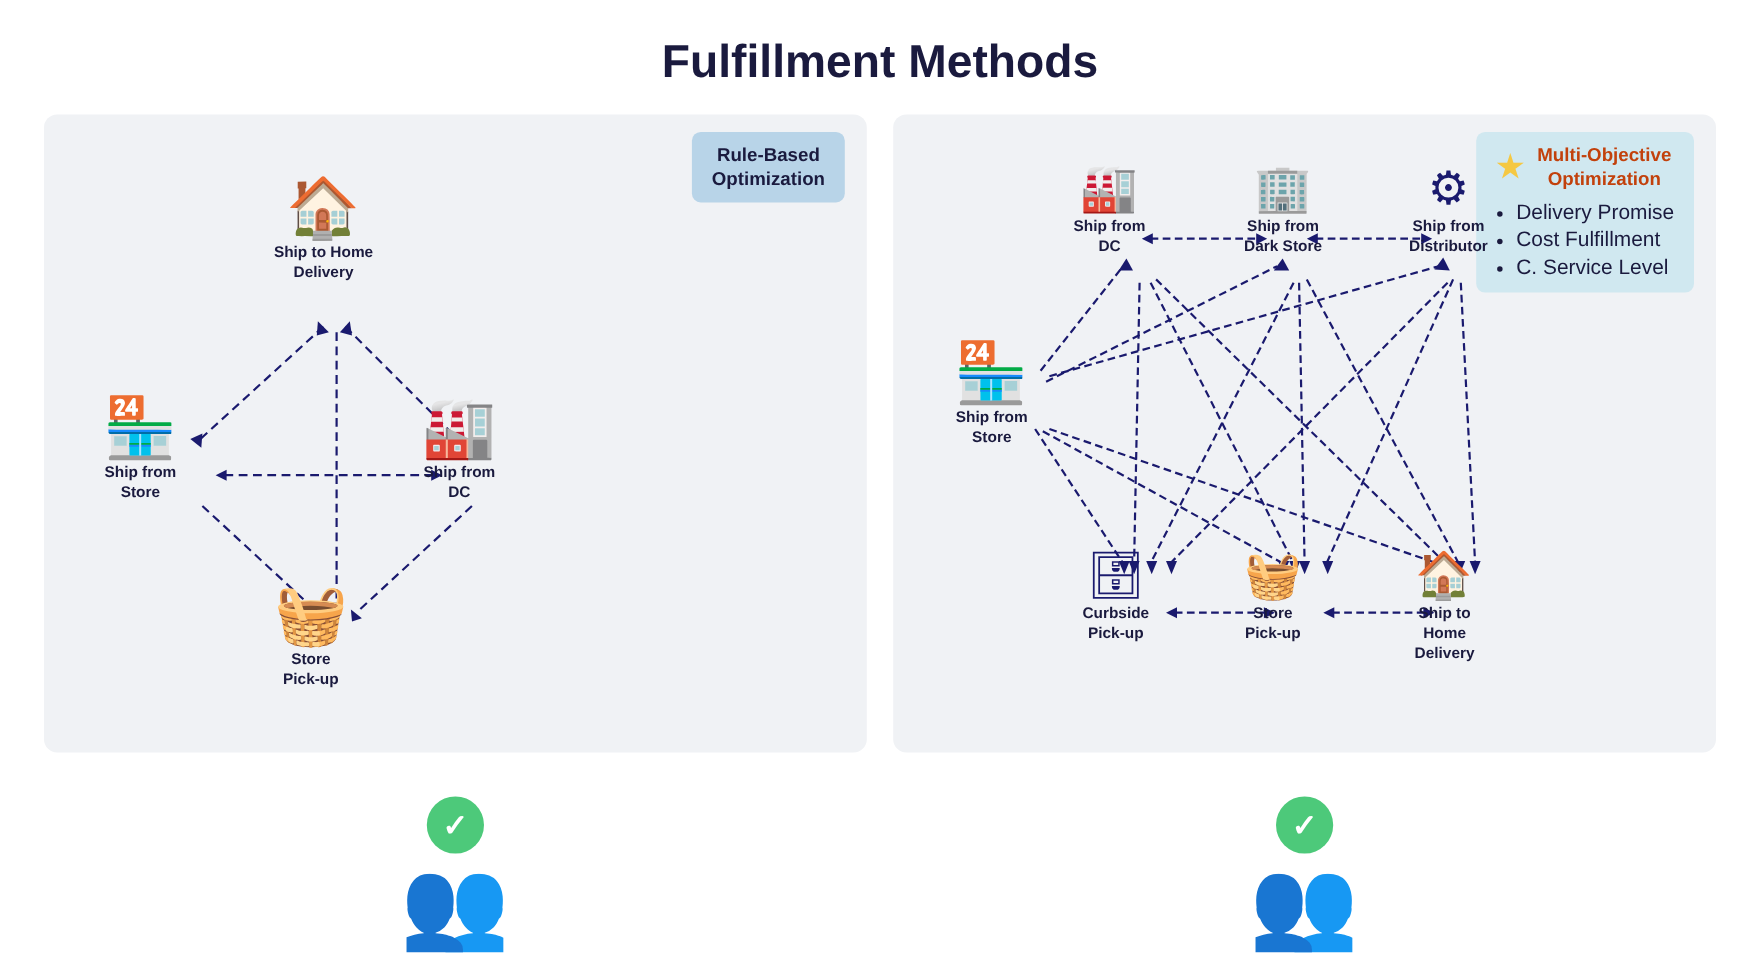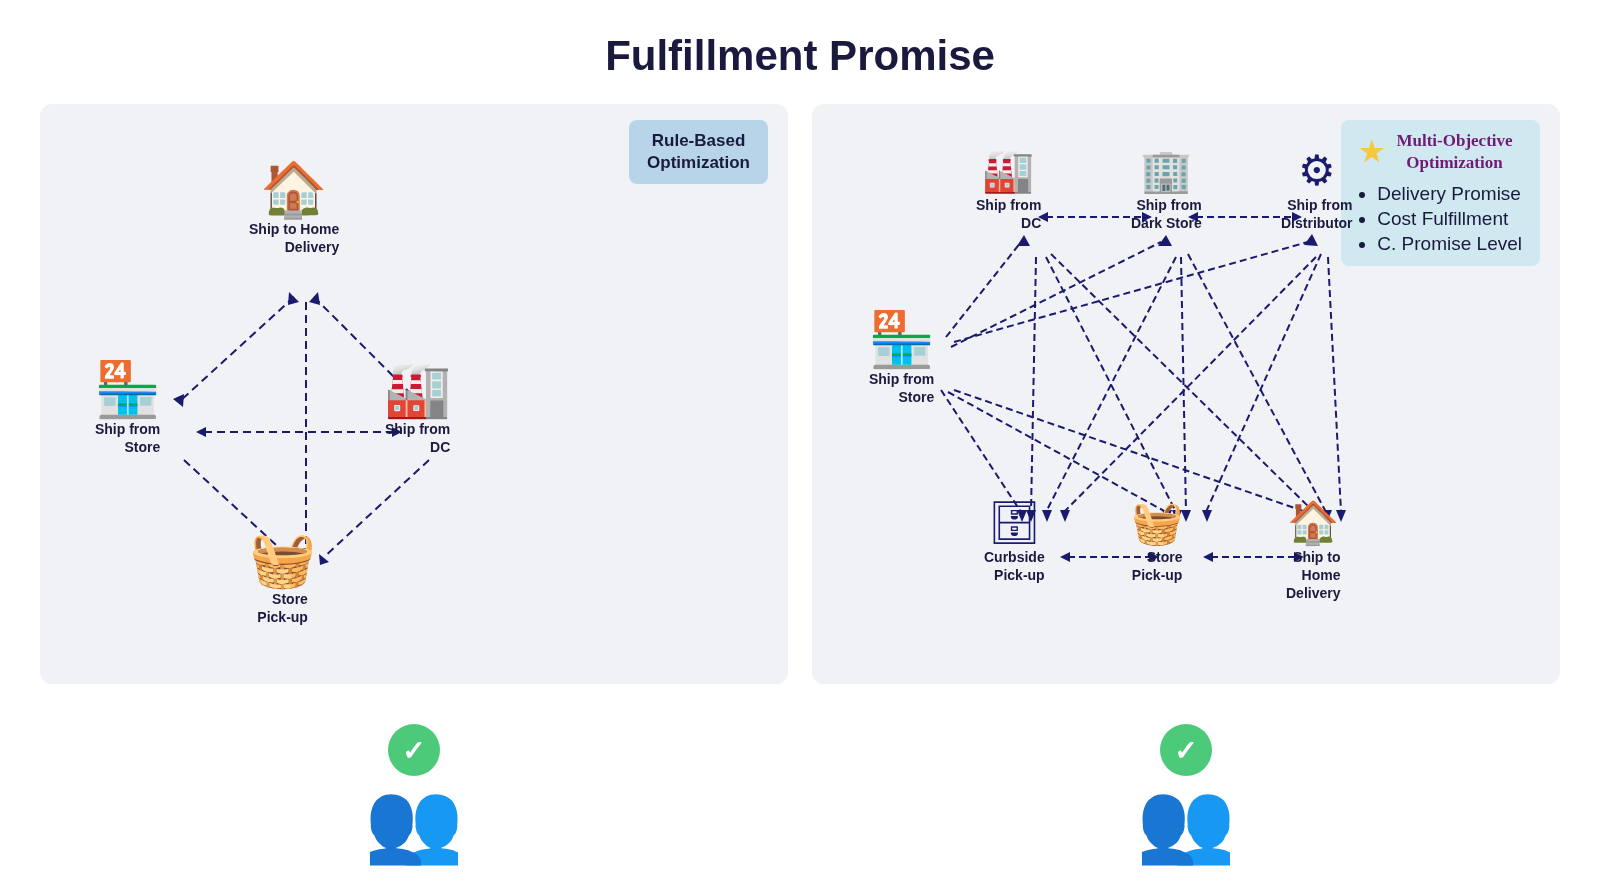--- a/index.html
+++ b/index.html
@@ -62,22 +62,21 @@
     .panel-label .star {
       font-size: 28px;
       color: #f5c842;
       display: inline-block;
       margin-right: 6px;
     }
 
     .panel-label .label-title {
       font-size: 17px;
       font-weight: 700;
-      color: #701a75;
-      font-family: Liberation Serif, serif;
+      color: #c2410c;
     }
 
     .panel-label .label-items {
       list-style: disc;
       padding-left: 18px;
       font-size: 19px;
       font-weight: 500;
       color: #1a1a3e;
       text-align: left;
       margin-top: 4px;
@@ -114,21 +113,21 @@
     }
 
     .node-icon.small {
       font-size: 42px;
     }
 
     .node-label {
       font-size: 14px;
       font-weight: 600;
       color: #1a1a3e;
-      text-align: right;
+      text-align: center;
       line-height: 1.3;
     }
 
     
     .diagram-svg {
       position: absolute;
       top: 0; left: 0;
       width: 100%;
       height: 100%;
       pointer-events: none;
@@ -174,21 +173,21 @@
 
     .people-icon {
       font-size: 80px;
       color: #7c3fc4;
       line-height: 1;
     }
   </style>
 </head>
 <body>
 
-<h1 class="page-title">Fulfillment Promise</h1>
+<h1 class="page-title">Fulfillment Methods</h1>
 
 <div class="main-content">
 
   <div class="panel">
     <div class="panel-label">
       Rule-Based<br>Optimization
     </div>
 
     <div class="left-diagram">
       <svg class="diagram-svg">
@@ -239,21 +238,21 @@
 
   <div class="panel">
     <div class="panel-label multi">
       <div style="display:flex;align-items:center;gap:6px;">
         <span class="star">★</span>
         <span class="label-title">Multi-Objective<br>Optimization</span>
       </div>
       <ul class="label-items">
         <li>Delivery Promise</li>
         <li>Cost Fulfillment</li>
-        <li>C. Promise Level</li>
+        <li>C. Service Level</li>
       </ul>
     </div>
 
     <div class="right-diagram">
       <svg class="diagram-svg">
 
         <line x1="210" y1="75" x2="308" y2="75" stroke="#1a1a6e" stroke-width="2" stroke-dasharray="7,4"></line>
         <polygon points="306,70 316,75 306,80" fill="#1a1a6e"></polygon>
         <polygon points="212,70 202,75 212,80" fill="#1a1a6e"></polygon>
 

